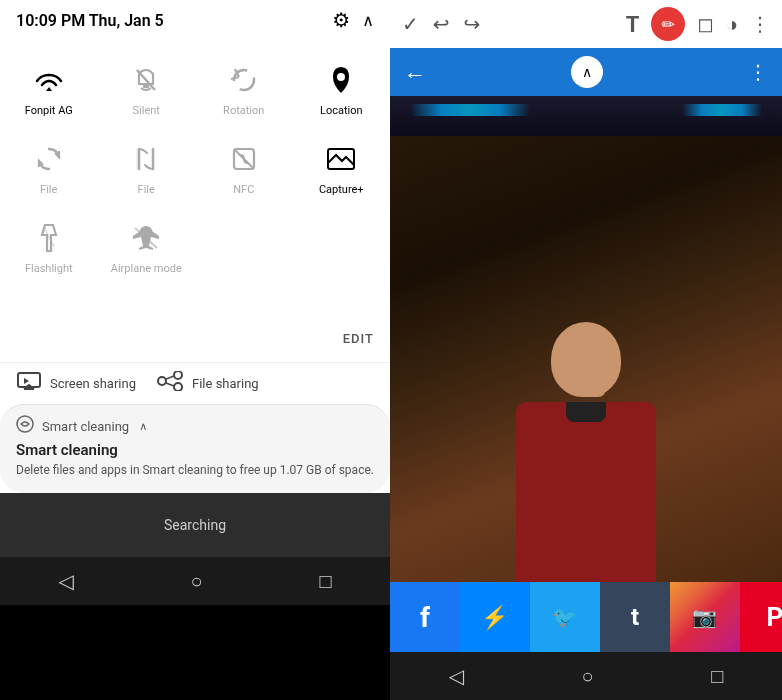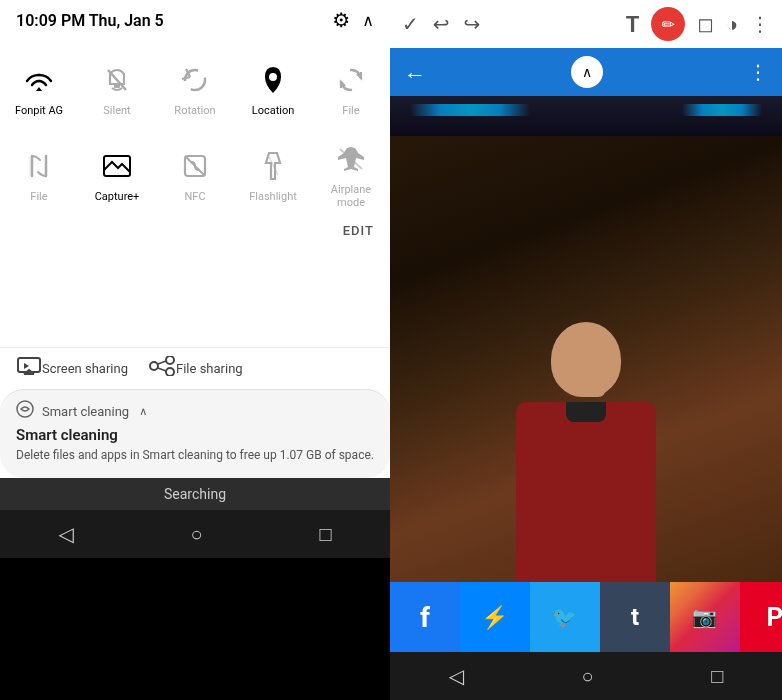--- a/index.html
+++ b/index.html
@@ -41,21 +41,21 @@
       gap: 12px;
     }
 
     
     .quick-settings {
       padding: 8px 0;
       flex: 1;
     }
     .qs-grid {
       display: grid;
-      grid-template-columns: repeat(5, 1fr);
+      grid-template-columns: repeat(4, 1fr);
       gap: 0;
     }
     .qs-item {
       display: flex;
       flex-direction: column;
       align-items: center;
       justify-content: center;
       padding: 14px 6px 10px;
       cursor: pointer;
     }
@@ -74,40 +74,42 @@
       text-align: center;
     }
     .qs-label.active { color: #000; }
     .qs-label.inactive { color: #aaa; }
 
     
     .edit-row {
       display: flex;
       justify-content: flex-end;
       padding: 4px 16px 8px;
+      margin-top: 42px;
     }
     .edit-btn {
       font-size: 13px;
       color: #555;
       letter-spacing: 1px;
       font-weight: 500;
       cursor: pointer;
     }
 
     
     .bottom-tiles {
       display: flex;
       align-items: center;
       padding: 8px 16px;
       gap: 20px;
       border-top: 1px solid #eee;
     }
     .tile-item {
       display: flex;
       align-items: center;
+      gap: 8px;
       cursor: pointer;
     }
     .tile-icon {
       font-size: 20px;
       color: #444;
     }
     .tile-label {
       font-size: 13px;
       color: #444;
     }
@@ -149,21 +151,21 @@
       color: #555;
       line-height: 1.4;
     }
 
     
     .searching-bar {
       background: #2d2d2d;
       display: flex;
       align-items: center;
       justify-content: center;
-      padding: 8px;
+      padding: 24px;
     }
     .searching-text {
       color: #ccc;
       font-size: 14px;
     }
 
     
     .nav-bar {
       background: #1a1a1a;
       display: flex;
@@ -444,37 +446,37 @@
             <line x1="20" y1="4" x2="20" y2="24" stroke="#aaa" stroke-width="2.5" stroke-linecap="round"></line>
             <path d="M20 24 Q16 24 12 20" fill="none" stroke="#aaa" stroke-width="2" stroke-linecap="round"></path>
             <line x1="4" y1="4" x2="4" y2="24" stroke="#aaa" stroke-width="1" opacity="0.3"></line>
           </svg>
         </div>
         <span class="qs-label inactive">File</span>
       </div>
 
       <div class="qs-item">
         <div class="qs-icon">
-          <svg width="30" height="28" viewBox="0 0 30 28">
-            <rect x="2" y="4" width="26" height="20" rx="2" fill="none" stroke="#000" stroke-width="2"></rect>
-            <polyline points="2,18 10,10 16,16 20,12 28,20" fill="none" stroke="#000" stroke-width="2"></polyline>
-          </svg>
-        </div>
-        <span class="qs-label active">Capture+</span>
-      </div>
-
-      <div class="qs-item">
-        <div class="qs-icon">
           <svg width="28" height="28" viewBox="0 0 28 28">
             <rect x="4" y="4" width="20" height="20" rx="3" fill="none" stroke="#aaa" stroke-width="2.2"></rect>
             <path d="M10 10 Q14 10 14 14 Q14 18 18 18" fill="none" stroke="#aaa" stroke-width="2" stroke-linecap="round"></path>
             <line x1="4" y1="4" x2="24" y2="24" stroke="#aaa" stroke-width="2"></line>
           </svg>
         </div>
         <span class="qs-label inactive">NFC</span>
+      </div>
+
+      <div class="qs-item">
+        <div class="qs-icon">
+          <svg width="30" height="28" viewBox="0 0 30 28">
+            <rect x="2" y="4" width="26" height="20" rx="2" fill="none" stroke="#000" stroke-width="2"></rect>
+            <polyline points="2,18 10,10 16,16 20,12 28,20" fill="none" stroke="#000" stroke-width="2"></polyline>
+          </svg>
+        </div>
+        <span class="qs-label active">Capture+</span>
       </div>
 
       <div class="qs-item">
         <div class="qs-icon">
           <svg width="22" height="30" viewBox="0 0 22 30">
             <path d="M7 2 L15 2 L18 12 L13 12 L13 28 L9 28 L9 12 L4 12 Z" fill="none" stroke="#aaa" stroke-width="2.2"></path>
             <line x1="6" y1="4" x2="16" y2="24" stroke="#aaa" stroke-width="1.5" opacity="0.4"></line>
           </svg>
         </div>
         <span class="qs-label inactive">Flashlight</span>

